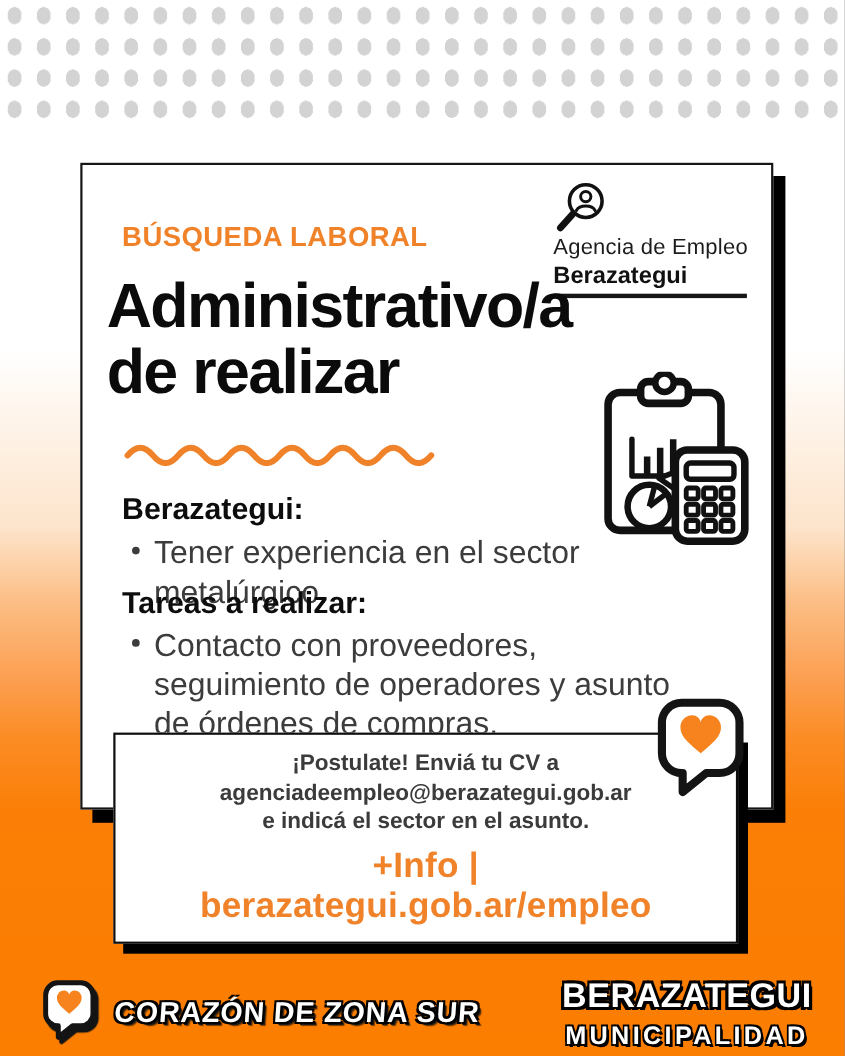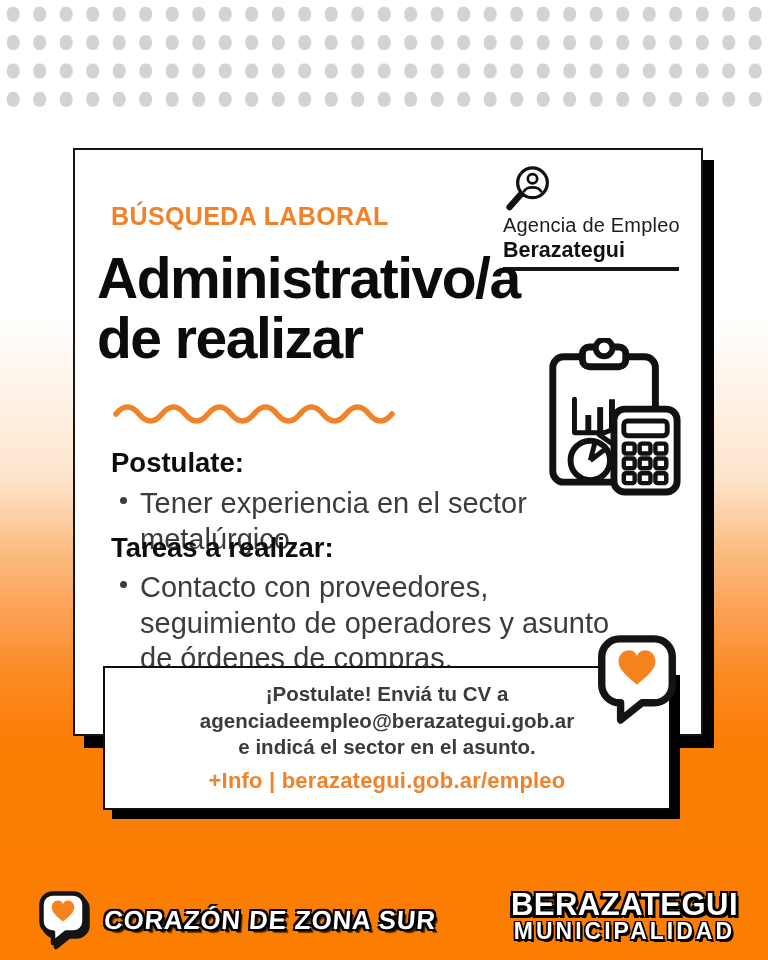--- a/index.html
+++ b/index.html
@@ -55,36 +55,36 @@
   .bullets li::before{
     content:"";position:absolute;left:7px;top:11px;width:7px;height:7px;border-radius:50%;background:#3C3C3C;
   }
   
   .cv-box{
     position:absolute;left:28px;top:516px;width:568px;
     background:#fff;border:2.5px solid #0d0d0d;box-shadow:9px 9px 0 #000;
     padding:13px 26px 14px;text-align:center;
   }
   .cv-line{font-size:20.5px;font-weight:700;color:#3b3b3b;line-height:1.3;}
-  .cv-info{font-size:22px;font-weight:800;color:var(--accent);margin-top:7px;letter-spacing:.2px;}
+  .cv-info{font-size:32px;font-weight:800;color:var(--accent);margin-top:7px;letter-spacing:.2px;}
   .cta-bubble{position:absolute;right:-9px;top:-35px;width:82px;height:92px;}
   
   .footer-logo{position:absolute;left:38px;top:890px;filter:drop-shadow(3px 4px 0 #141414);}
   .slogan{
     position:absolute;left:104px;top:905px;
     font-size:26px;font-weight:800;letter-spacing:.8px;color:#fff;transform:skewX(-4deg);
     text-shadow:-2px -2px 0 #000,2px -2px 0 #000,-2px 2px 0 #000,2px 2px 0 #000,3px 3px 0 #1a1a1a,4px 4px 1px rgba(0,0,0,.55);
   }
   .brand{position:absolute;right:30px;top:889px;text-align:center;color:#fff;}
   .brand-name{
     font-size:31px;font-weight:800;letter-spacing:.5px;line-height:1;
     text-shadow:-2px -2px 0 #000,2px -2px 0 #000,-2px 2px 0 #000,2px 2px 0 #000,-3px 3px 0 #000,3px 3px 0 #000;
   }
   .brand-sub{
-    font-size:23px;font-weight:700;letter-spacing:3px;line-height:1;margin-top:0;
+    font-size:23px;font-weight:700;letter-spacing:3px;line-height:1;margin-top:10px;
     text-shadow:-1.5px -1.5px 0 #000,1.5px -1.5px 0 #000,-1.5px 1.5px 0 #000,1.5px 1.5px 0 #000,2.5px 2.5px 0 #000;
   }
 </style>
 </head>
 <body>
 
 <div class="canvas">
 
   <div class="dots"></div>
 
@@ -141,21 +141,21 @@
             <rect x="104" y="122" width="11" height="10" rx="2"></rect>
             <rect x="120" y="122" width="11" height="10" rx="2"></rect>
             <rect x="88" y="137" width="11" height="10" rx="2"></rect>
             <rect x="104" y="137" width="11" height="10" rx="2"></rect>
             <rect x="120" y="137" width="11" height="10" rx="2"></rect>
           </g>
         </g>
       </svg>
     </div>
 
-    <div class="sec-h sec1-h">Postulate:</div>
+    <div class="sec-h sec1-h">Berazategui:</div>
     <ul class="bullets bullets1">
       <li>Tener experiencia en el sector metalúrgico.</li>
     </ul>
 
     <div class="sec-h sec2-h">Tareas a realizar:</div>
     <ul class="bullets bullets2">
       <li>Contacto con proveedores, seguimiento de operadores y asunto de órdenes de compras.</li>
     </ul>
 
     <div class="cv-box">

